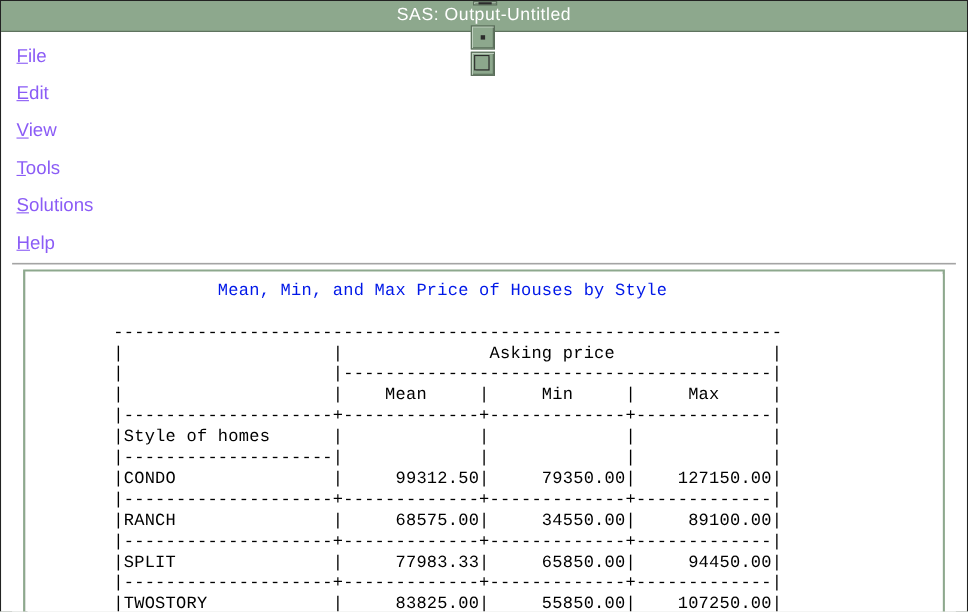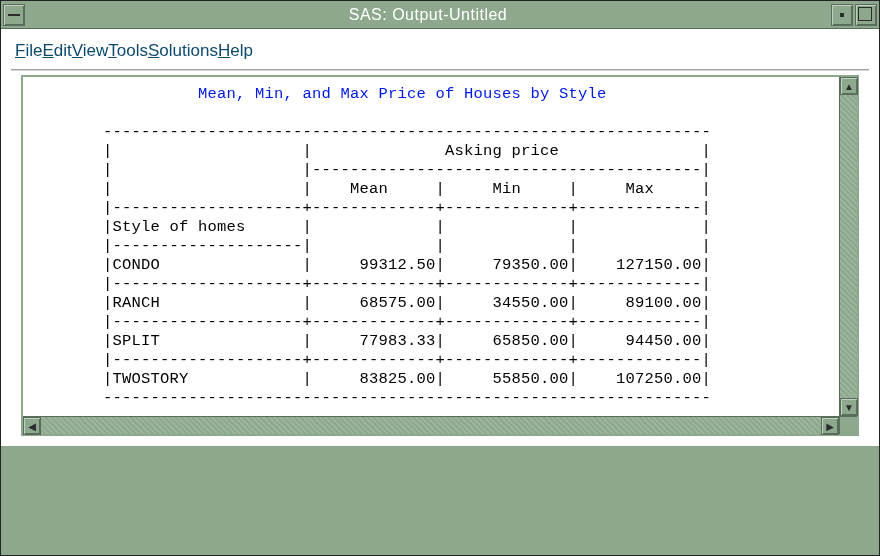--- a/index.html
+++ b/index.html
@@ -1,15 +1,15 @@
 <!DOCTYPE html>
 <html><head>
 <meta charset="utf-8">
 <style>
-  * { box-sizing: border-box; }
+  * { box-sizing: border-box; flex-direction: column; }
   html, body {
     margin: 0; padding: 0;
     width: 880px; height: 556px;
     font-family: "Helvetica", "Arial", sans-serif;
     background: #fff;
     overflow: hidden;
   }
   .window {
     width: 880px; height: 556px;
     border: 1px solid #222;
@@ -61,22 +61,23 @@
   .tbtn.max span { width: 12px; height: 12px; border:1px solid #2c2c2c; position:relative; }
   .tbtn.max span::after { content:""; position:absolute; left:-3px; top:-3px; width:12px; height:12px; border:1px solid #2c2c2c; background:#8da88d; }
 
   
   .menubar-wrap {
     background: #fff;
     padding: 6px 10px 0 10px;
   }
   .menubar {
     display: flex;
+    gap: 14px;
     font-size: 17px;
-    color: #0c4a6e;
+    color: #8b5cf6;
     padding: 6px 4px 8px 4px;
   }
   .menubar span { cursor: default; }
   .menubar span u { text-decoration: underline; }
   .menubar-rule {
     height: 2px;
     background: linear-gradient(#888, #eee);
     margin: 0;
   }
 

